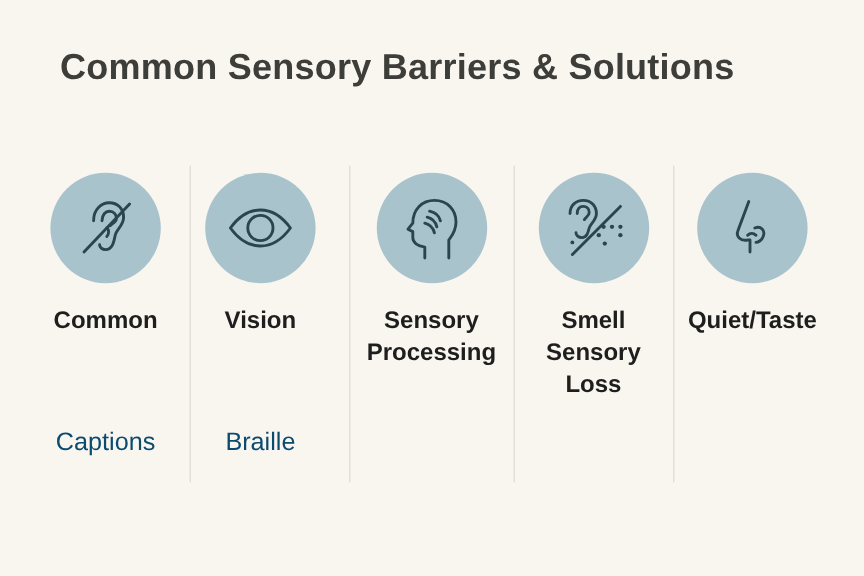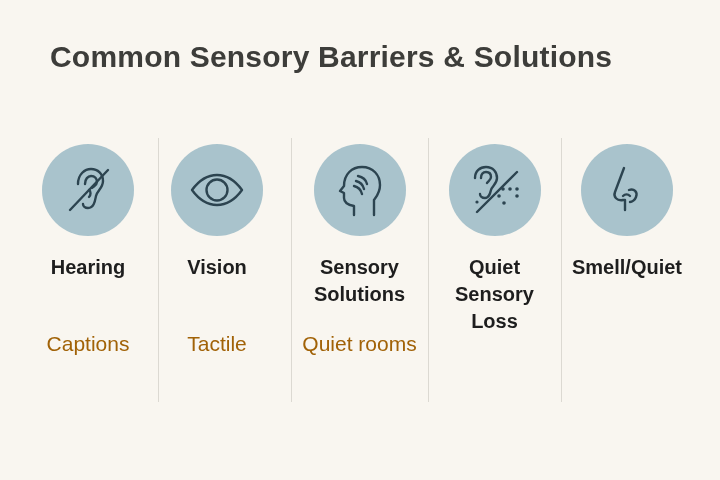--- a/index.html
+++ b/index.html
@@ -25,22 +25,22 @@
     width: 92px; height: 92px; border-radius: 50%;
     background: #a9c3cc; margin: 4px auto 0 auto;
     display: flex; align-items: center; justify-content: center;
   }
   .icon-circle svg { width: 60px; height: 60px; }
   .barrier {
     position: absolute; left: 0; right: 0; top: 114px;
     font-size: 20px; font-weight: bold; color: #1e1e1e; line-height: 27px;
   }
   .solution {
-    position: absolute; left: 0; right: 0; top: 190px;
-    font-size: 21px; color: #a16207; line-height: 28px;
+    position: absolute; left: 0; right: 0; top: 215px;
+    font-size: 21px; color: #0c4a6e; line-height: 28px;
   }
 </style>
 </head>
 <body>
 
 <div class="title">Common Sensory Barriers &amp; Solutions</div>
 
 <div class="divider" style="left:158px"></div>
 <div class="divider" style="left:291px"></div>
 <div class="divider" style="left:428px"></div>
@@ -48,70 +48,69 @@
 
 <div class="col" style="left:20px; width:136px;">
   <div class="icon-circle">
     <svg viewBox="0 0 60 60" fill="none" stroke="#2c4450" stroke-width="2.4" stroke-linecap="round" stroke-linejoin="round">
       <path d="M20 24 C20 14 27 9 33 9 C40 9 45 14 45 21 C45 28 39 31 38 36 C37 41 36 48 30 48 C27 48 25 46 25 44"></path>
       <path d="M27 24 C27 19 30 16 33 16 C37 16 39 19 39 22 C39 25 36 26 34 28"></path>
       <path d="M31 30 C33 31 33 35 31 37"></path>
       <line x1="12" y1="50" x2="50" y2="10"></line>
     </svg>
   </div>
-  <div class="barrier">Hearing</div>
+  <div class="barrier">Common</div>
   <div class="solution">Captions</div>
 </div>
 
 <div class="col" style="left:160px; width:114px;">
   <div class="icon-circle">
     <svg viewBox="0 0 60 60" fill="none" stroke="#2c4450" stroke-width="2.4" stroke-linecap="round" stroke-linejoin="round">
       <path d="M5 30 C13 19 21 15 30 15 C39 15 47 19 55 30 C47 41 39 45 30 45 C21 45 13 41 5 30 Z"></path>
       <circle cx="30" cy="30" r="10.5"></circle>
     </svg>
   </div>
   <div class="barrier">Vision</div>
-  <div class="solution">Tactile</div>
+  <div class="solution">Braille</div>
 </div>
 
 <div class="col" style="left:292px; width:135px;">
   <div class="icon-circle">
     <svg viewBox="0 0 60 60" fill="none" stroke="#2c4450" stroke-width="2.4" stroke-linecap="round" stroke-linejoin="round">
       <path d="M24 55 L24 46 C18 45 14 42 14 38 L14 33 L10 31 L14 26 C14 14 22 7 32 7 C43 7 50 15 50 25 C50 33 46 37 44 40 L44 55"></path>
       <path d="M28 16 C33 17 36 20 37 24"></path>
       <path d="M26 21 C30 22 33 25 34 29"></path>
       <path d="M24 26 C28 27 31 30 32 34"></path>
     </svg>
   </div>
-  <div class="barrier">Sensory Solutions</div>
-  <div class="solution">Quiet rooms</div>
+  <div class="barrier">Sensory Processing</div>
 </div>
 
 <div class="col" style="left:429px; width:131px;">
   <div class="icon-circle">
     <svg viewBox="0 0 60 60" fill="none" stroke="#2c4450" stroke-width="2.4" stroke-linecap="round" stroke-linejoin="round">
       <path d="M10 18 C10 11 15 7 21 7 C28 7 32 12 32 18 C32 24 27 26 26 30 C25 34 24 38 20 38 C17 38 15 36 15 34"></path>
       <path d="M16 18 C16 14 18 12 21 12 C24 12 26 14 26 17 C26 20 23 21 22 23"></path>
       <line x1="12" y1="52" x2="52" y2="12"></line>
       <g fill="#2c4450" stroke="none">
         <circle cx="38" cy="29" r="1.8"></circle>
           <circle cx="45" cy="29" r="1.8"></circle>
           <circle cx="52" cy="29" r="1.8"></circle>
         <circle cx="34" cy="36" r="1.8"></circle>
           <circle cx="52" cy="36" r="1.8"></circle>
         <circle cx="39" cy="43" r="1.8"></circle>
         <circle cx="12" cy="42" r="1.6"></circle>
       </g>
     </svg>
   </div>
-  <div class="barrier">Quiet Sensory Loss</div>
+  <div class="barrier">Smell Sensory Loss</div>
 </div>
 
 <div class="col" style="left:562px; width:130px;">
   <div class="icon-circle">
     <svg viewBox="0 0 60 60" fill="none" stroke="#2c4450" stroke-width="2.4" stroke-linecap="round" stroke-linejoin="round">
       <path d="M27 8 L18 32 C16 37 20 41 26 40 L28 40 L28 50"></path>
       <path d="M32 30 C37 28 41 32 39 37 C38 40 35 42 33 42"></path>
       <path d="M26 36 C28 34 31 34 33 36"></path>
     </svg>
   </div>
-  <div class="barrier">Smell/Quiet</div>
+  <div class="barrier">Quiet/Taste</div>
 </div>
 
 </body></html>

